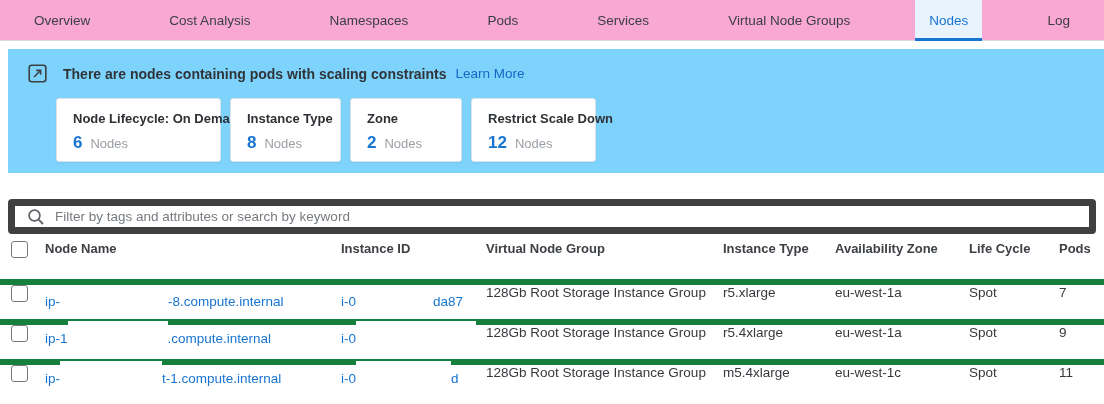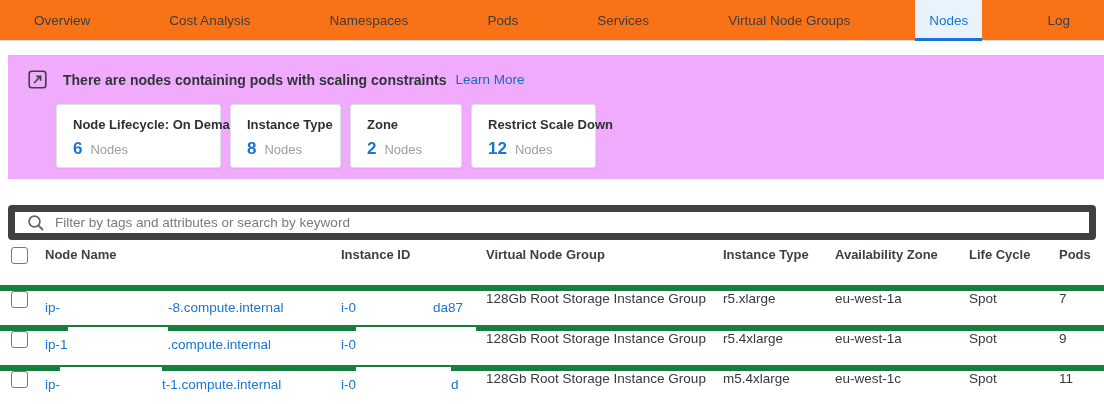--- a/index.html
+++ b/index.html
@@ -3,38 +3,38 @@
 <meta charset="utf-8">
 <style>
   * { box-sizing: border-box; margin: 0; padding: 0; }
   html, body { width: 1104px; height: 404px; background: #ffffff; overflow: hidden; }
   body { font-family: "Liberation Sans", "DejaVu Sans", sans-serif; color: #36393d; }
 
   
   .tabbar {
     height: 41px; display: flex; align-items: stretch;
     justify-content: space-between; padding: 0 20px;
-    border-bottom: 1px solid #d9dbde; background: #f97316;
+    border-bottom: 1px solid #d9dbde; background: #f9a8d4;
   }
   .tab {
     display: flex; align-items: center; padding: 0 14px;
     font-size: 13.5px; color: #3a3e43; cursor: pointer; position: relative;
     white-space: nowrap;
   }
   .tab.active {
     color: #1774d1; background: #e9f3fd; font-weight: 400;
   }
   .tab.active::after {
     content: ""; position: absolute; left: 0; right: 0; bottom: -1px;
     height: 3px; background: #1774d1;
   }
 
   
   .banner {
-    margin: 14px 0 0 8px; height: 124px; background: #f0abfc;
+    margin: 8px 0 0 8px; height: 124px; background: #7dd3fc;
     padding: 15px 0 0 20px;
   }
   .banner-head { display: flex; align-items: center; }
   .banner-icon { width: 19px; height: 19px; flex: none; }
   .banner-msg { margin-left: 16px; font-size: 14px; font-weight: 700; color: #303439; }
   .banner-link {
     margin-left: 9px; font-size: 13.5px; color: #1569c7;
     cursor: pointer;
   }
   .cards { display: flex; gap: 9px; margin: 15px 0 0 28px; }

